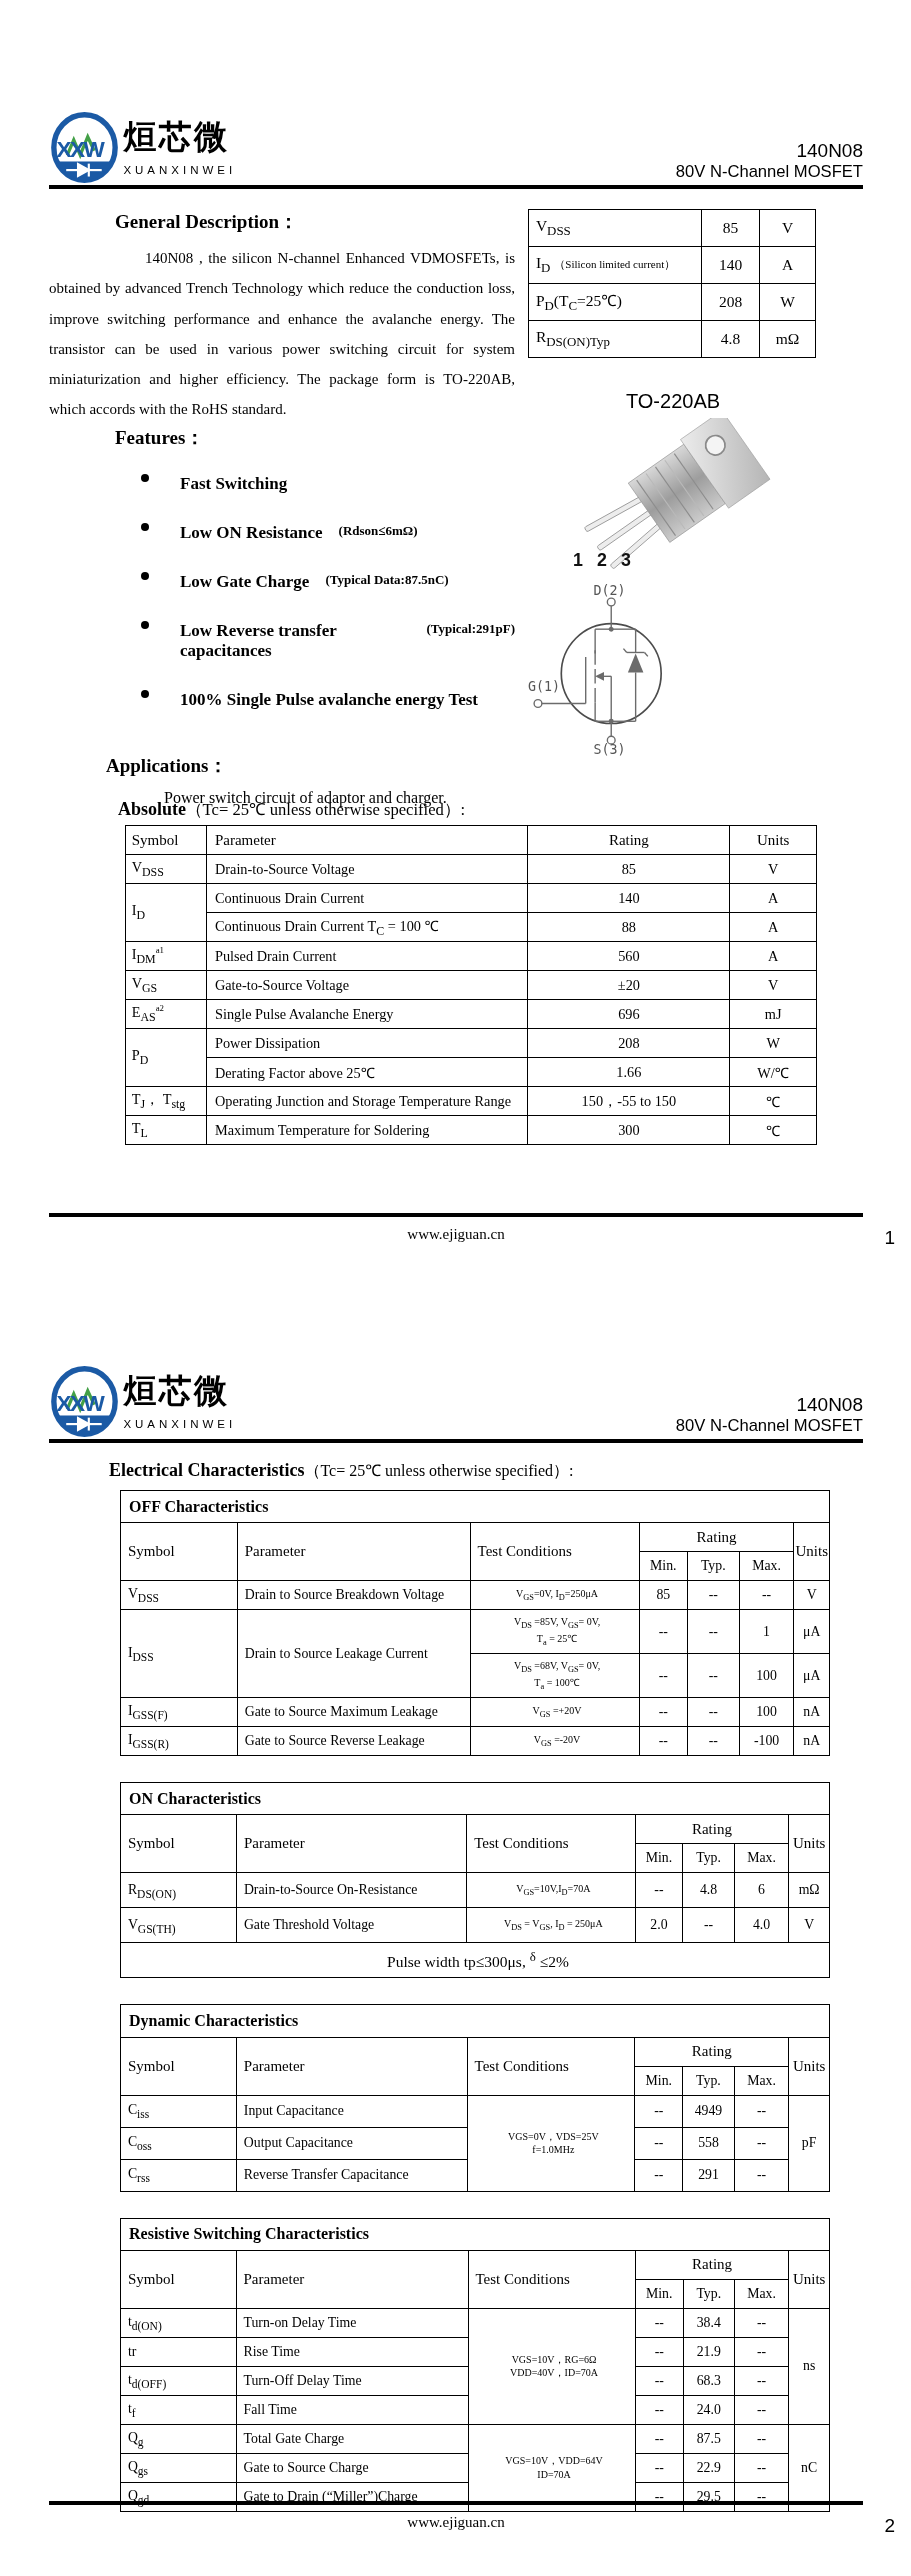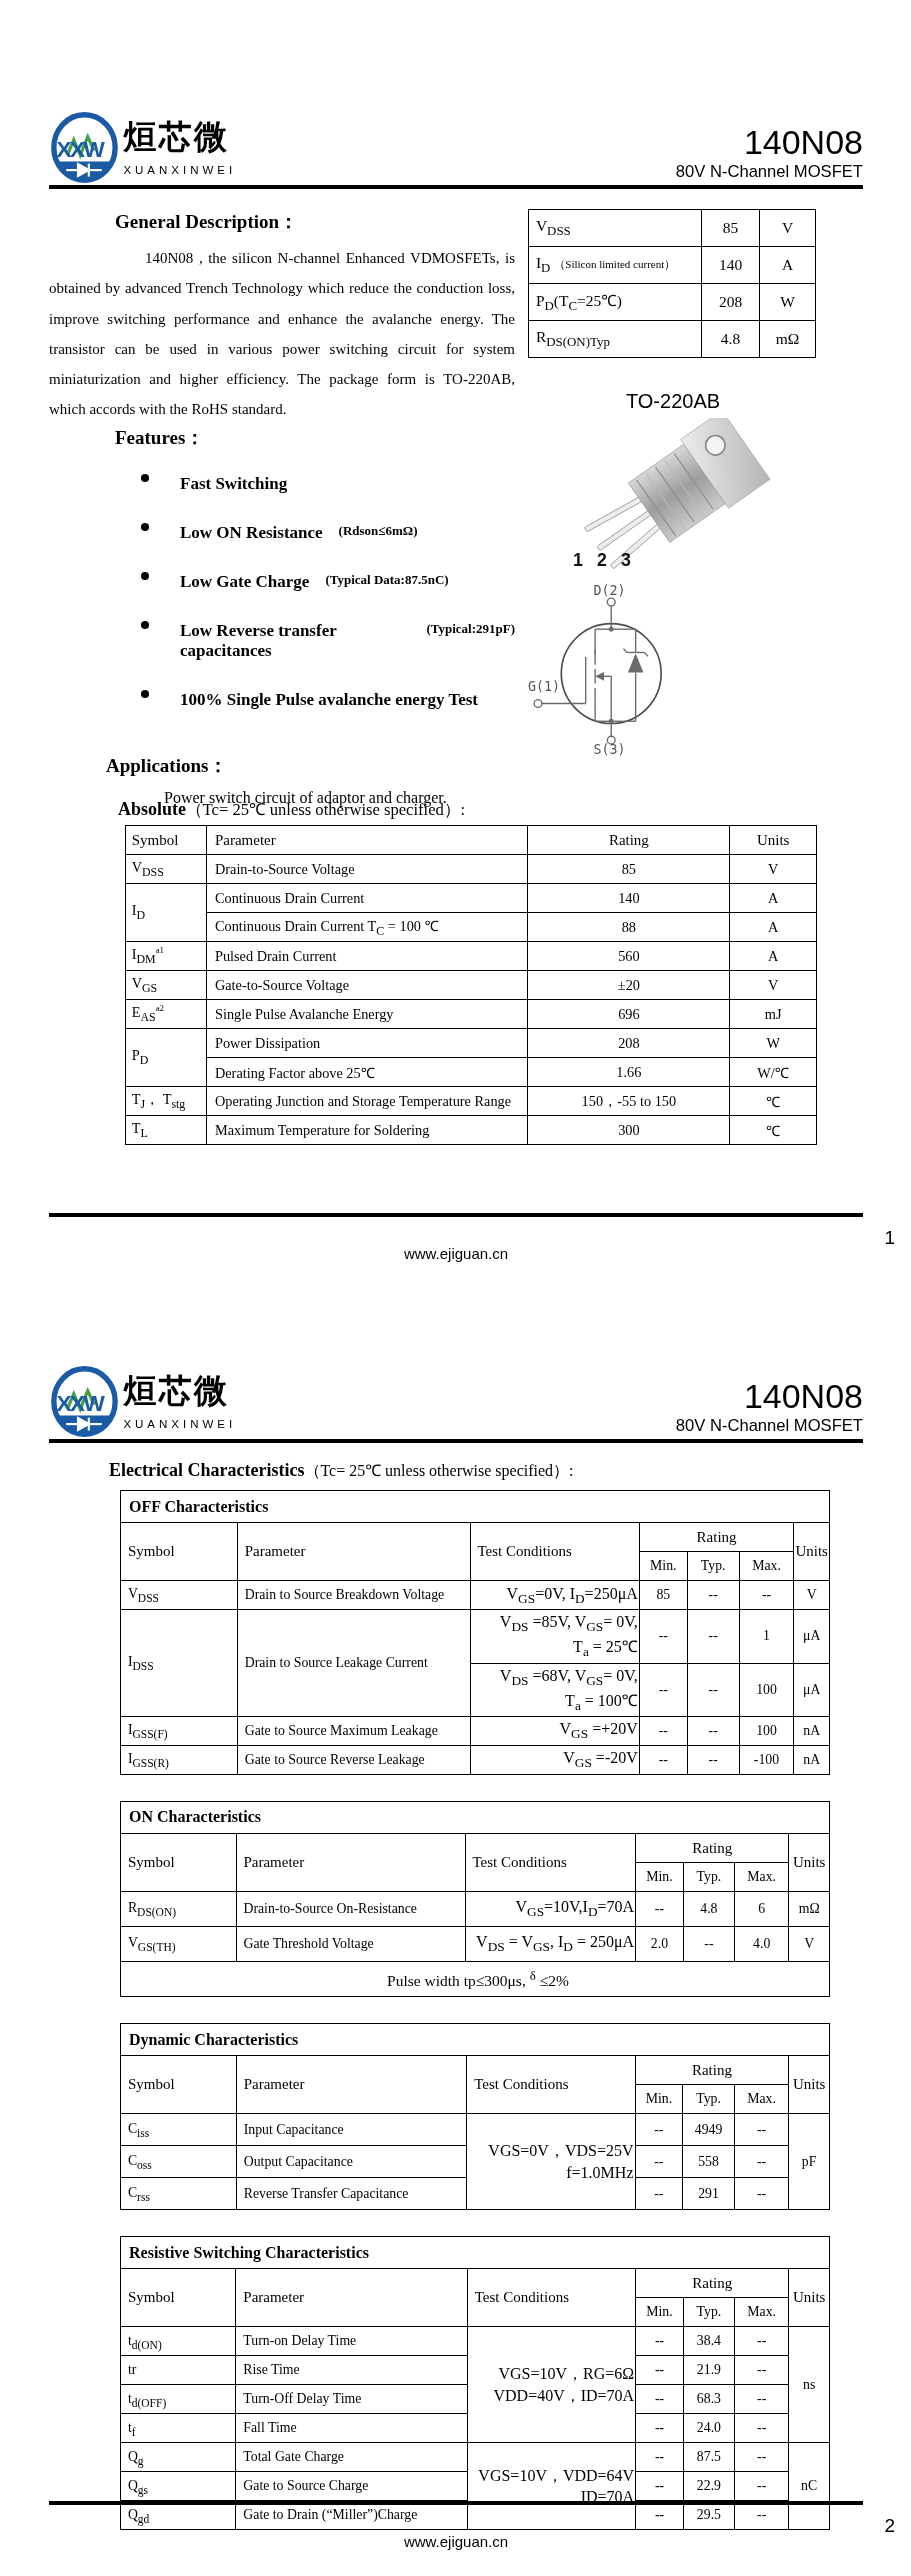--- a/index.html
+++ b/index.html
@@ -9,21 +9,21 @@
 
   
   .page-header{position:absolute;left:49px;right:48px;display:flex;justify-content:space-between;align-items:flex-end;border-bottom:4.6px solid #000;padding-bottom:2.3px;}
   .p1 .page-header{top:112px;}
   .p2 .page-header{top:78px;}
   .logo{display:flex;align-items:center;}
   .logo-text{margin-left:3.4px;}
   .logo-cn{font-family:"Liberation Sans",sans-serif;font-weight:900;font-size:33px;line-height:1.1;letter-spacing:2.3px;}
   .logo-en{font-family:"Liberation Sans",sans-serif;font-size:11.5px;letter-spacing:4px;margin-top:9px;text-align:center;}
   .title-block{text-align:right;font-family:"Liberation Sans",sans-serif;}
-  .part-number{font-size:34px;line-height:1.15;}
+  .part-number{font-size:19px;line-height:1.15;}
   .part-subtitle{font-size:16.6px;line-height:1.25;}
 
   
   .cols{position:absolute;top:209px;left:49px;right:48px;display:flex;}
   .col-left{width:466px;}
   .col-right{width:290px;margin-left:13px;}
   h2.sec-h{font-size:19px;margin:0 0 0 66px;font-weight:bold;}
   .gd-body{font-size:15px;line-height:2.02;text-align:justify;text-indent:96px;margin:8px 0 0 0;}
   .features-h{margin:33px 0 0 75px;}
   .features{list-style:none;margin:23px 0 0 92px;padding:0;}
@@ -58,33 +58,33 @@
   .abs-table th{font-size:15px;}
   .abs-table .c-sym{width:74px;text-align:left;padding-left:5.7px;}
   .abs-table .c-par{width:318px;text-align:left;padding-left:8px;}
   .abs-table .c-rat{width:203px;text-align:center;}
   .abs-table .c-uni{width:85px;text-align:center;}
   .abs-table th.c-sym,.abs-table th.c-par{text-align:left;}
   sup.fn{font-size:0.62em;margin-top:40px;}
 
   
   .page-footer{position:absolute;left:49px;right:48px;top:1213px;border-top:4px solid #000;}
-  .footer-site{display:block;text-align:center;font-family:Liberation Sans, sans-serif;font-size:15px;margin-top:28px;}
+  .footer-site{display:block;text-align:center;font-family:Liberation Serif, serif;font-size:15px;margin-top:9px;}
   .page-num{position:absolute;right:-32px;top:10.3px;font-family:"Liberation Sans",sans-serif;font-size:19px;}
 
   
   .ec-title{position:absolute;top:171px;left:109px;font-size:16px;}
   .ec-title b{font-size:18px;}
   .etables{position:absolute;top:202px;left:120px;width:710px;}
   .etable{width:710px;margin-bottom:26px;}
   .etable td{border:1.7px solid #000;font-size:13.8px;text-align:center;height:26px;}
   .etable .sec td{font-weight:bold;font-size:16px;text-align:left;padding:4.6px 0 4.6px 8px;height:22px;}
   .etable td.h{font-size:15px;}
   .etable td.l{text-align:left;padding-left:6.9px;}
-  .etable td.cond{text-align:right;padding-left:5.7px;font-size:16px;line-height:1.35;}
+  .etable td.cond{text-align:center;padding-left:5.7px;font-size:10px;line-height:1.35;}
   .co-sym{width:111px;}
   .co-par{width:232px;}
   .co-con{width:165px;}
   .co-min{width:46px;}
   .co-typ{width:50px;}
   .co-max{width:53px;}
   .co-uni{width:38px;}
   .etable td.note{ text-align:center;padding-left:6.9px;font-size:15.5px;height:32px;}
 
   svg text{font-family:"DejaVu Sans Mono",monospace;}

